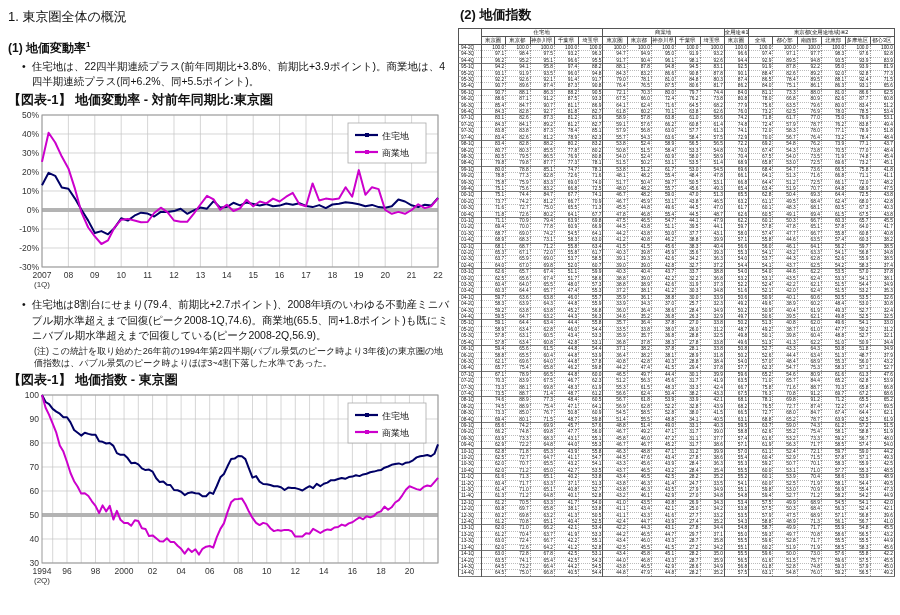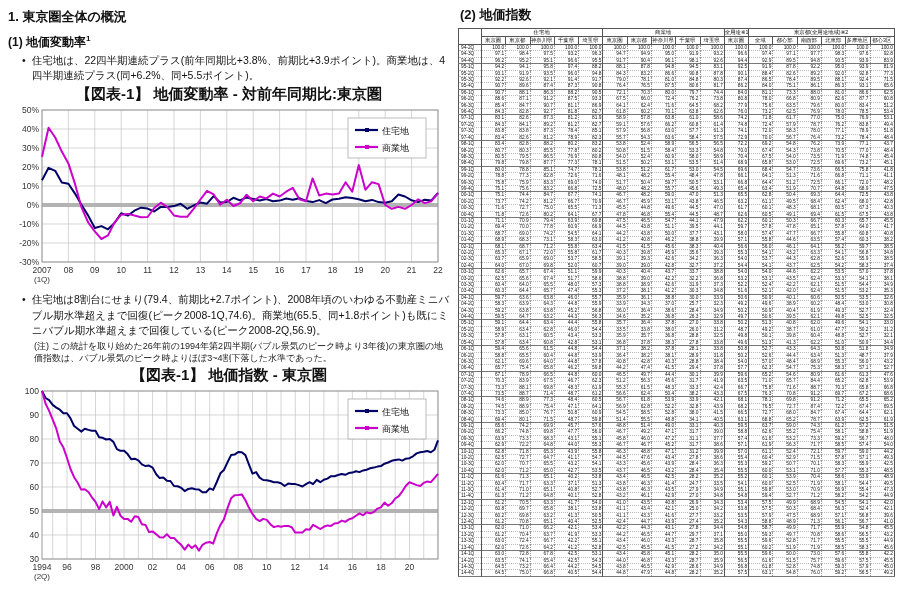--- a/index.html
+++ b/index.html
@@ -1,26 +1,26 @@
 <!DOCTYPE html>
 <html><head>
 <meta charset="utf-8">
 <style>
   html,body{margin:0;padding:0;background:#fff;}
   body{width:900px;height:615px;overflow:hidden;font-family:"Liberation Sans","DejaVu Sans",sans-serif;color:#111;}
   .page{display:flex;width:900px;height:615px;}
   .left{width:452px;padding:6px 2px 0 8px;box-sizing:border-box;}
   .right{width:448px;padding:4px 4px 0 6px;box-sizing:border-box;}
-  .h1{font-size:13px;font-weight:bold;margin:2px 0 3px 0;}
-  .h2{font-size:12px;font-weight:bold;margin:8px 0 2px 0;}
+  .h1{font-size:13px;font-weight:normal;margin:2px 0 3px 0;}
+  .h2{font-size:12px;font-weight:bold;margin:14px 0 2px 0;}
   .h2 sup{font-size:8px;}
   .bullet{display:flex;font-size:10.5px;line-height:1.45;margin:1px 0 2px 14px;}
   .bullet .dot{margin-right:6px;}
   .note{font-size:9px;line-height:1.35;margin:1px 0 1px 26px;color:#222;}
-  .figtitle{font-size:15px;text-align:center;margin:2px 0 0 0;font-weight:bold;}
+  .figtitle{font-size:13px;margin:2px 0 0 0;font-weight:bold;}
   .chartwrap{margin:0 0 2px 0;}
   .tbl-title{font-size:13px;font-weight:bold;margin:2px 0 4px 2px;}
   table.idx{border-collapse:collapse;width:437px;table-layout:fixed;border:1px solid #555;}
   table.idx th,table.idx td{font-weight:normal;font-size:4.8px;line-height:5.4px;padding:0 1px 0 0;text-align:right;white-space:nowrap;overflow:hidden;border-left:1px dotted #999;}
   table.idx thead th{font-size:5.4px;line-height:7px;text-align:center;border:1px solid #555;background:#fff;}
   table.idx tbody tr{border-bottom:1px dotted #bbb;}
   table.idx tbody tr.yend{border-bottom:1px solid #777;}
   table.idx td.gb, table.idx th.gb{border-left:1px solid #555;}
   table.idx th.rowlab{text-align:left;padding-left:2px;border-left:none;font-size:4.8px;}
   col.labcol{width:23px;}

